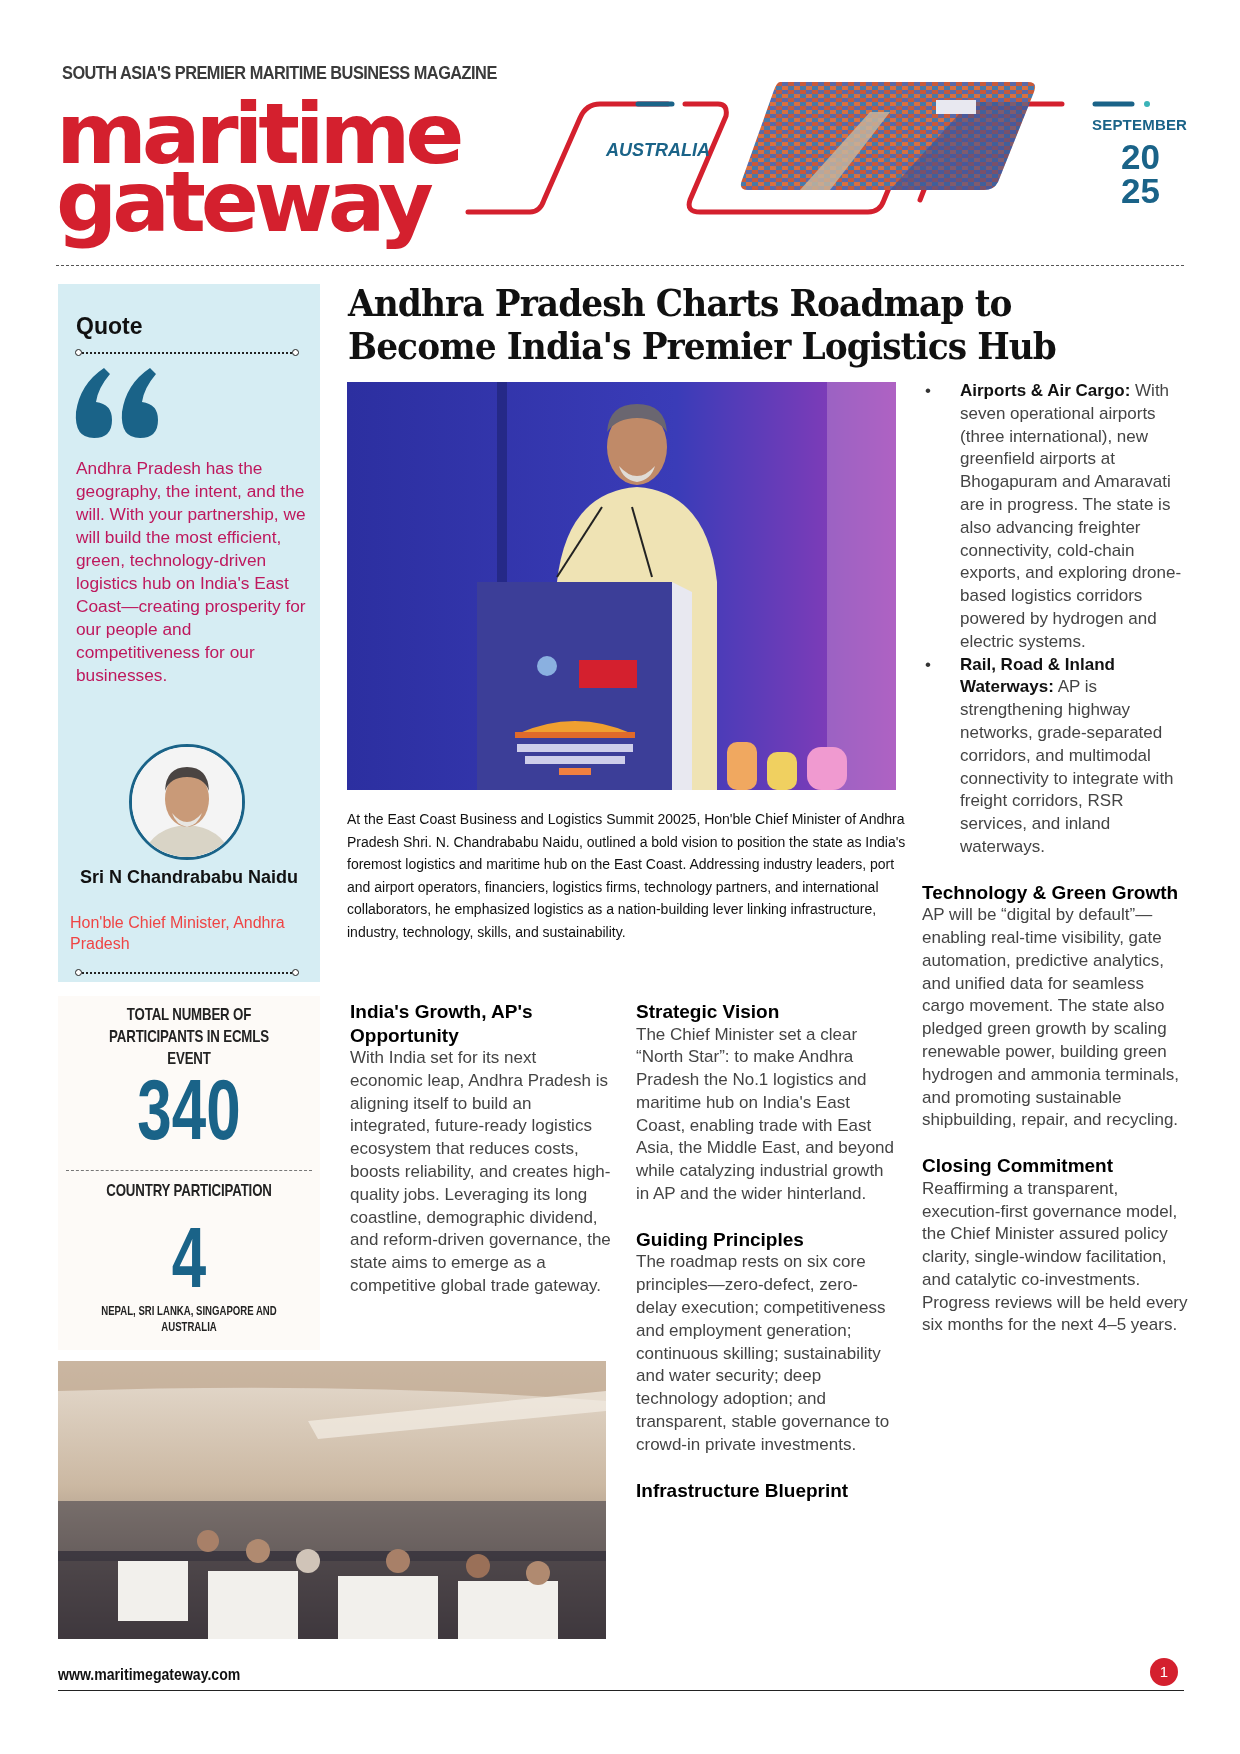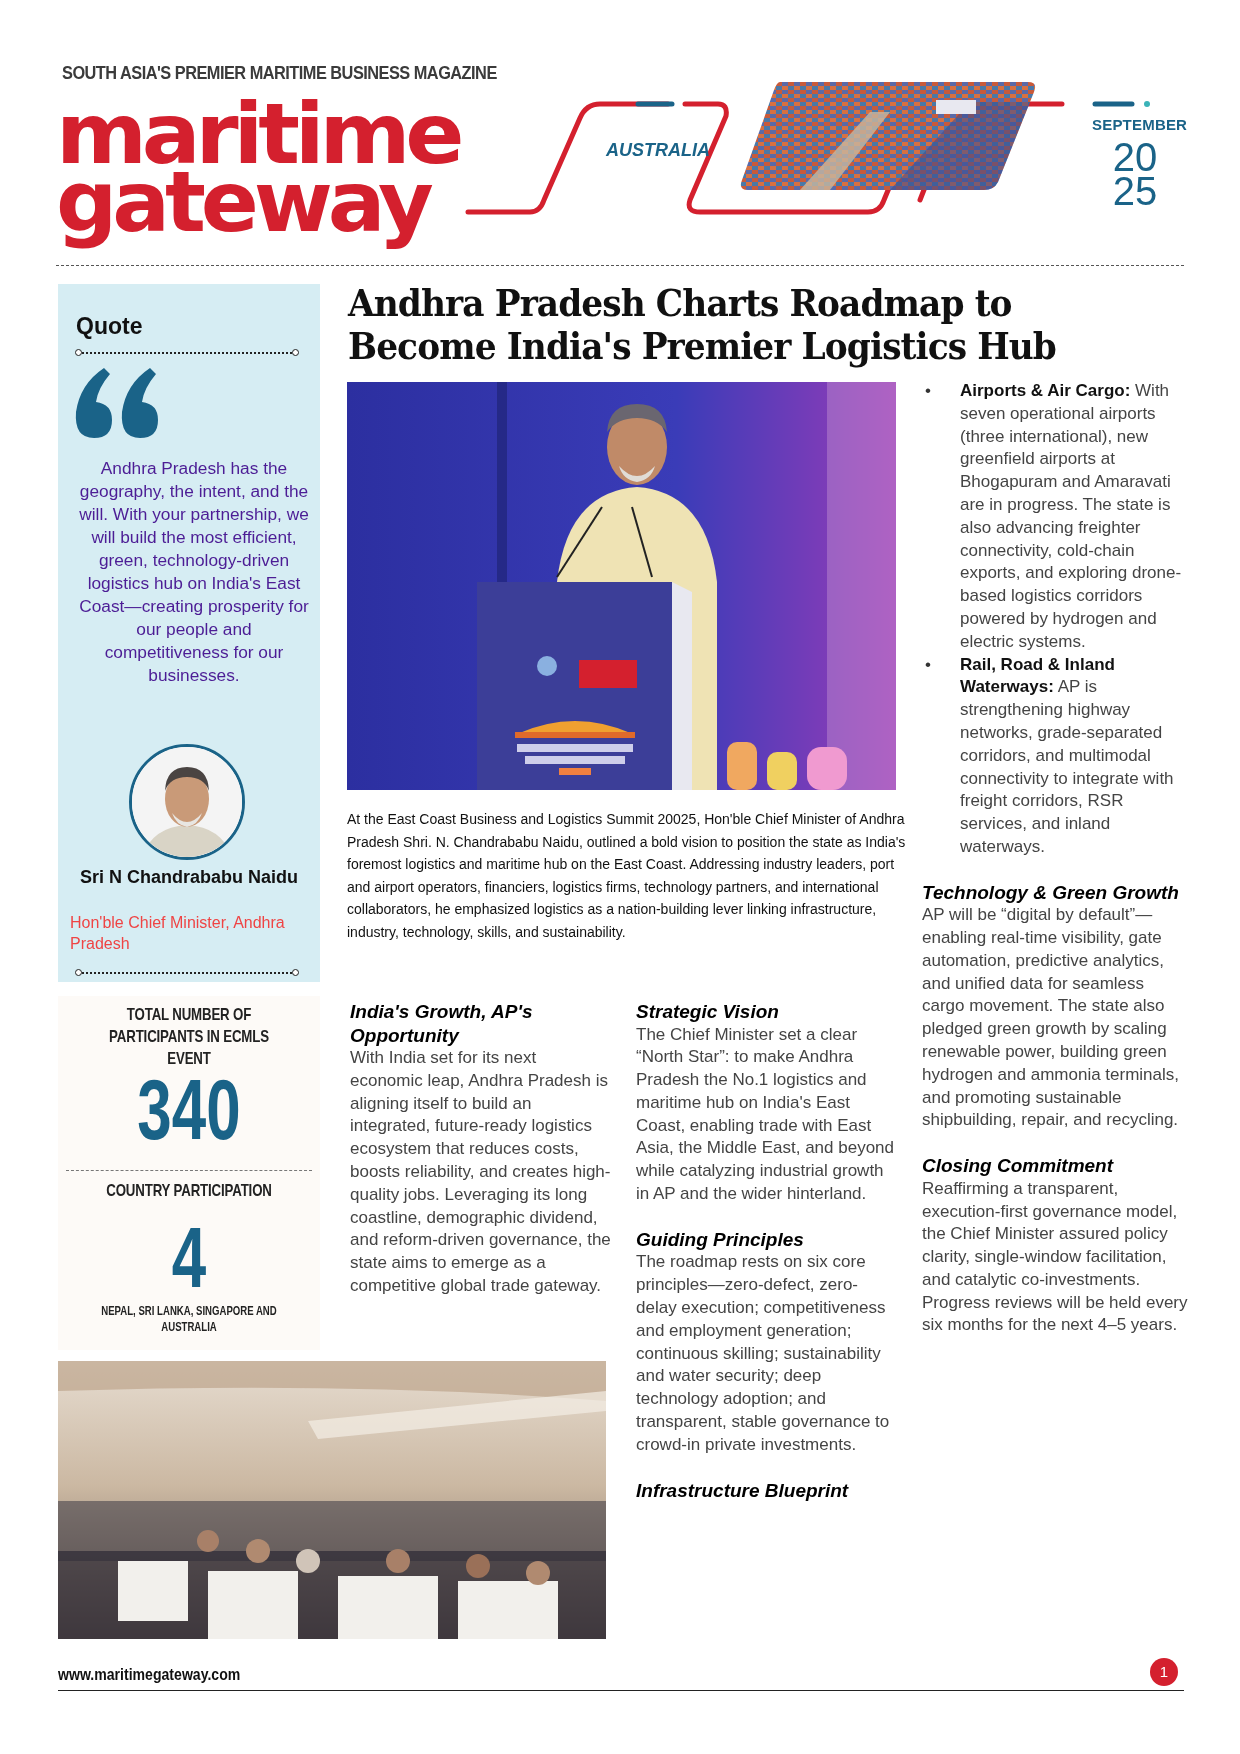--- a/index.html
+++ b/index.html
@@ -6,52 +6,52 @@
   body { width: 1240px; height: 1754px; position: relative; overflow: hidden; font-family: "Liberation Sans", sans-serif; color: #222; }
   .abs { position: absolute; }
 
   
   .tagline { left: 62px; top: 62px; font-family: "Liberation Sans", sans-serif; font-weight: 700; font-size: 19px; color: #3b3b3b; letter-spacing: -0.6px; transform: scaleX(0.86); transform-origin: left top; white-space: nowrap; }
   .logo-line { left: 56px; font-family: "DejaVu Sans", sans-serif; font-weight: 900; color: #d4202e; letter-spacing: -5px; white-space: nowrap; line-height: 1; }
   .logo1 { top: 92px; font-size: 84px; transform: scaleX(1.04); transform-origin: left top; }
   .logo2 { top: 160px; font-size: 84px; transform: scaleX(1.02); transform-origin: left top; }
   .newsletter { left: 606px; top: 140px; font-weight: 700; font-style: italic; font-size: 18px; color: #1a6388; }
   .month { left: 1092px; top: 116px; font-weight: 700; font-size: 15px; color: #1a6388; letter-spacing: 0.2px; }
-  .year { left: 1110px; top: 140px; font-weight: 400; font-size: 40px; color: #1a6388; line-height: 34px; text-align: center; width: 50px; }
+  .year { left: 1110px; top: 140px; font-weight: 700; font-size: 35px; color: #1a6388; line-height: 34px; text-align: right; width: 50px; }
   .hdr-photo { left: 740px; top: 82px; width: 296px; height: 108px; }
   .top-dash { left: 56px; top: 265px; width: 1128px; border-top: 1.5px dashed #555; }
 
   
   .quote-box { left: 58px; top: 284px; width: 262px; height: 698px; background: #d6edf3; }
   .quote-title { left: 76px; top: 313px; font-weight: 700; font-size: 23px; color: #111; }
   .dotline { height: 0; border-top: 2px dotted #222; }
   .dotend { width: 5px; height: 5px; border: 1.5px solid #222; border-radius: 50%; background: #fff; top: -5px; }
   .quote-mark { left: 74px; top: 368px; width: 86px; height: 72px; }
-  .quote-text { left: 76px; top: 457px; width: 236px; font-size: 17.3px; line-height: 23px; color: #4c1d95; text-align: center; }
+  .quote-text { left: 76px; top: 457px; width: 236px; font-size: 17.3px; line-height: 23px; color: #be185d; }
   .avatar { left: 129px; top: 744px; width: 116px; height: 116px; border-radius: 50%; border: 3px solid #1a6388; background: #fff; overflow: hidden; box-sizing: border-box; }
   .person-name { left: 70px; top: 866px; width: 238px; text-align: center; font-weight: 700; font-size: 18px; line-height: 22px; color: #111; }
   .person-role { left: 70px; top: 912px; width: 238px; text-align: left; font-size: 16px; line-height: 21px; color: #ef4444; }
 
   .stats-box { left: 58px; top: 996px; width: 262px; height: 354px; background: #fdfaf7; }
   .stat-label { left: 58px; width: 262px; text-align: center; font-weight: 700; font-size: 17px; line-height: 22px; color: #222; transform: scaleX(0.78); letter-spacing: -0.2px; }
   .stat-num { left: 58px; width: 262px; text-align: center; font-weight: 700; color: #1a6388; transform: scaleX(0.72); line-height: 1; }
   .stat-note { left: 58px; width: 262px; text-align: center; font-weight: 700; font-size: 12px; line-height: 16px; color: #222; transform: scaleX(0.8); }
   .stat-sep { left: 66px; top: 1170px; width: 246px; border-top: 1.5px dashed #777; }
 
   
   .headline { left: 348px; top: 282px; width: 850px; font-family: "DejaVu Serif", serif; font-weight: 700; font-size: 37px; line-height: 43px; color: #111; letter-spacing: -1px; transform: scaleX(0.93); transform-origin: left top; }
 
   
   .photo-main { left: 347px; top: 382px; width: 549px; height: 408px; overflow: hidden; }
   .photo-aud { left: 58px; top: 1361px; width: 548px; height: 278px; overflow: hidden; }
 
   
   .lead { left: 347px; top: 808px; width: 560px; font-size: 14px; line-height: 22.5px; color: #111; }
   .col { font-size: 17px; line-height: 22.8px; color: #444; }
-  .col h3 { margin: 0; font-size: 19px; line-height: 23.5px; color: #000; font-weight: 700; font-style: italic; }
+  .col h3 { margin: 0; font-size: 19px; line-height: 23.5px; color: #000; font-weight: 700; }
   .col p { margin: 0; }
   .col .gap { height: 22px; }
   .c1 { left: 350px; top: 1000px; width: 262px; }
   .c2 { left: 636px; top: 1000px; width: 262px; }
   .c3 { left: 922px; top: 380px; width: 266px; }
   .bullet { position: relative; padding-left: 38px; }
   .bullet .dot { position: absolute; left: 3px; top: 0; color: #333; }
   .bullet b { color: #111; }
 
   

